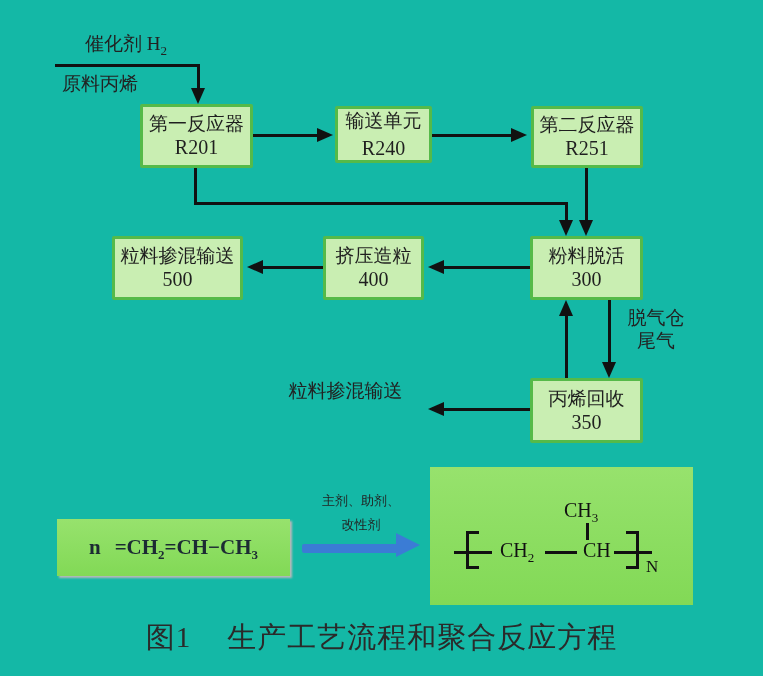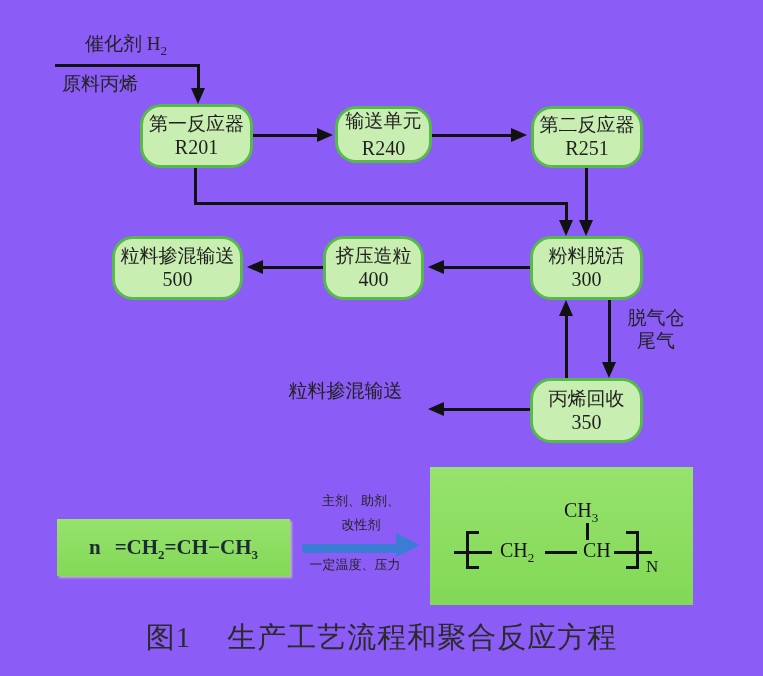--- a/index.html
+++ b/index.html
@@ -1,22 +1,22 @@
 <!DOCTYPE html>
 <html><head>
 <meta charset="utf-8">
 <style>
   html,body{margin:0;padding:0;background:#ffffff;}
   #canvas{
-    position:relative;width:763px;height:676px;background:#8b5cf6;overflow:hidden;
+    position:relative;width:763px;height:676px;background:#14b8a6;overflow:hidden;
     font-family:"Liberation Serif","DejaVu Serif",serif;color:#1f1f1f;
   }
   
   .fbox{
-    position:absolute;background:#c9eeb2;border:3px solid #55ba49;border-radius:21px;
+    position:absolute;background:#c9eeb2;border:3px solid #55ba49;border-radius:2px;
     display:flex;flex-direction:column;align-items:center;justify-content:center;
     font-size:19px;line-height:1.22;text-align:center;box-sizing:border-box;color:#1f1f1f;
   }
   .fbox .num{font-size:20px;}
   
   .grect{position:absolute;background:linear-gradient(180deg,#97e26d,#82d956);box-sizing:border-box;}
   
   .hline{position:absolute;height:3px;background:#111;}
   .vline{position:absolute;width:3px;background:#111;}
   
@@ -128,21 +128,20 @@
     <div id="monomer-formula">
       <span class="coef">n</span>
       <span><span>=CH</span><sub class="sb">2</sub><span>=CH−CH</span><sub class="sb">3</sub></span>
     </div>
   </div>
 
   <div class="cond" style="left:295px;top:492px;width:132px;">主剂、助剂、</div>
   <div class="cond" style="left:295px;top:516px;width:132px;">改性剂</div>
   <div id="blue-arrow-shaft"></div>
   <div id="blue-arrow-head"></div>
-  <div class="cond" style="left:282px;top:556px;width:146px;white-space:nowrap;">一定温度、压力</div>
 
   <div class="grect" style="left:430px;top:467px;width:263px;height:138px;">
     <span class="poly-txt" style="left:134px;top:32px;"><span>CH</span><sub class="sb">3</sub></span>
     <div class="bond-v" style="left:156px;top:56px;height:17px;"></div>
     <div class="bracket l" style="left:36px;top:64px;"></div>
     <div class="bond-h" style="left:24px;top:84px;width:38px;"></div>
     <span class="poly-txt" style="left:70px;top:72px;"><span>CH</span><sub class="sb">2</sub></span>
     <div class="bond-h" style="left:115px;top:84px;width:32px;"></div>
     <span class="poly-txt" style="left:153px;top:72px;">CH</span>
     <div class="bond-h" style="left:184px;top:84px;width:38px;"></div>

